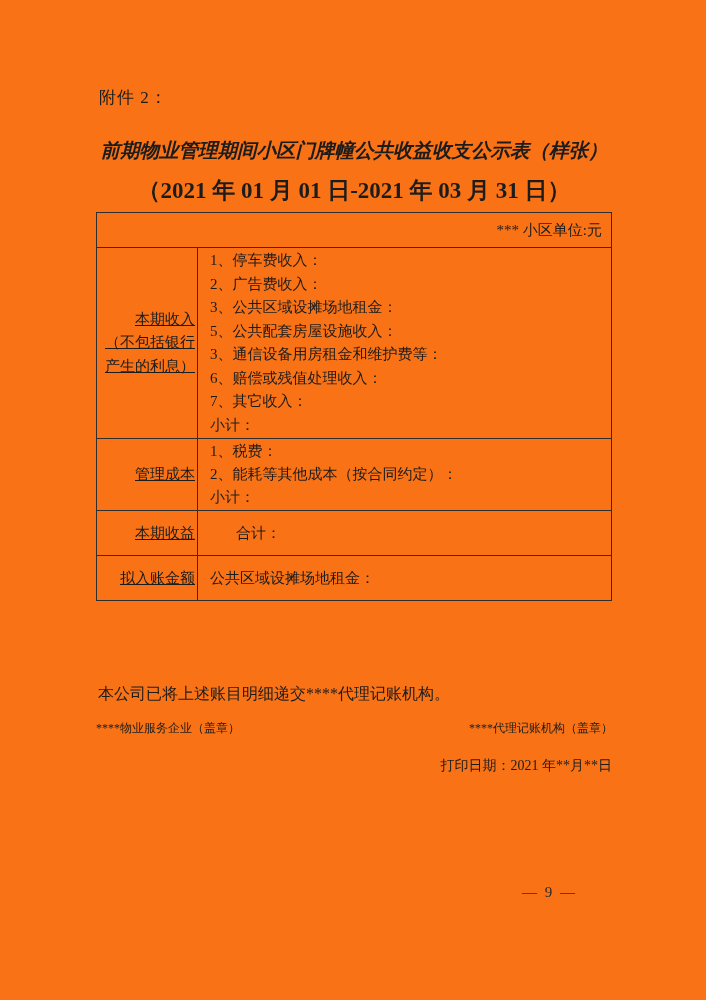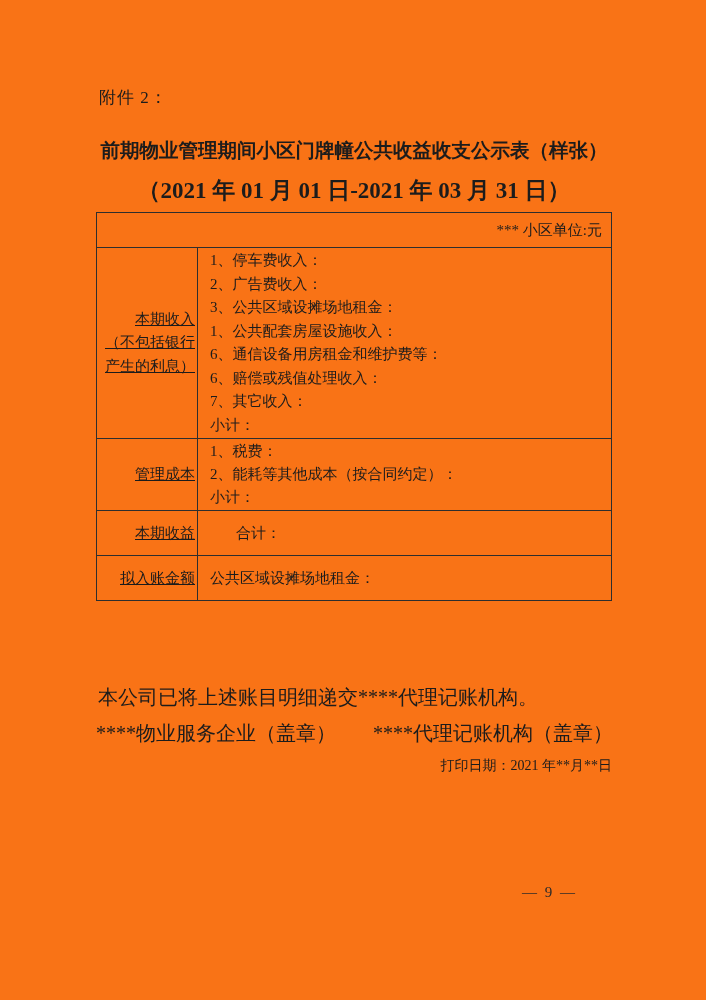--- a/index.html
+++ b/index.html
@@ -13,20 +13,21 @@
     overflow:hidden;
   }
   .attachment {
     position:absolute; left:99px; top:86px;
     font-size:17px; letter-spacing:1px;
   }
   .doc-title {
     position:absolute; left:96px; top:137px; width:516px;
     text-align:center; font-size:19.5px; font-weight:bold;
     white-space:nowrap;
+    font-style:italic;
   }
   .doc-subtitle {
     position:absolute; left:96px; top:175px; width:516px;
     text-align:center; font-size:23px; font-weight:bold;
     white-space:nowrap;
   }
   table.main {
     position:absolute; left:96px; top:212px; width:516px;
     border-collapse:collapse; table-layout:fixed;
   }
@@ -47,26 +48,26 @@
   tr.r1 td { height:71px; }
   tr.r1 .line { line-height:23px; }
   tr.r2 td { height:45px;padding-left:38px; }
   tr.r2 .line { line-height:22px; }
   tr.r3 td { height:45px; }
   tr.r3 .line { line-height:22px; }
   tr.r4 td { height:64px; }
   tr.r4 .line { line-height:20.5px; }
   .note {
     position:absolute; left:98px; top:684px;
-    font-size:20px;
+    font-size:16px;
   }
   .signs {
     position:absolute; left:96px; top:720px; width:517px;
     display:flex; justify-content:space-between;
-    font-size:20px;
+    font-size:12px;
   }
   .print-date {
     position:absolute; left:96px; top:757px; width:516px;
     text-align:right; font-size:14px;
   }
   .page-number {
     position:absolute; top:884px; right:129px;
     font-size:15px; color:#2a2a2a; letter-spacing:2px;
   }
 </style>
@@ -99,22 +100,22 @@
       <tr class="r0">
         <td class="label-cell">
           <div class="line">本期收入</div>
           <div class="line">（不包括银行</div>
           <div class="line">产生的利息）</div>
         </td>
         <td class="content-cell">
           <div class="line">1、停车费收入：</div>
           <div class="line">2、广告费收入：</div>
           <div class="line">3、公共区域设摊场地租金：</div>
-          <div class="line">1、公共配套房屋设施收入：</div>
-          <div class="line">6、通信设备用房租金和维护费等：</div>
+          <div class="line">5、公共配套房屋设施收入：</div>
+          <div class="line">3、通信设备用房租金和维护费等：</div>
           <div class="line">6、赔偿或残值处理收入：</div>
           <div class="line">7、其它收入：</div>
           <div class="line">小计：</div>
         </td>
       </tr>
 
       <tr class="r1">
         <td class="label-cell">
           <div class="line">管理成本</div>
         </td>

